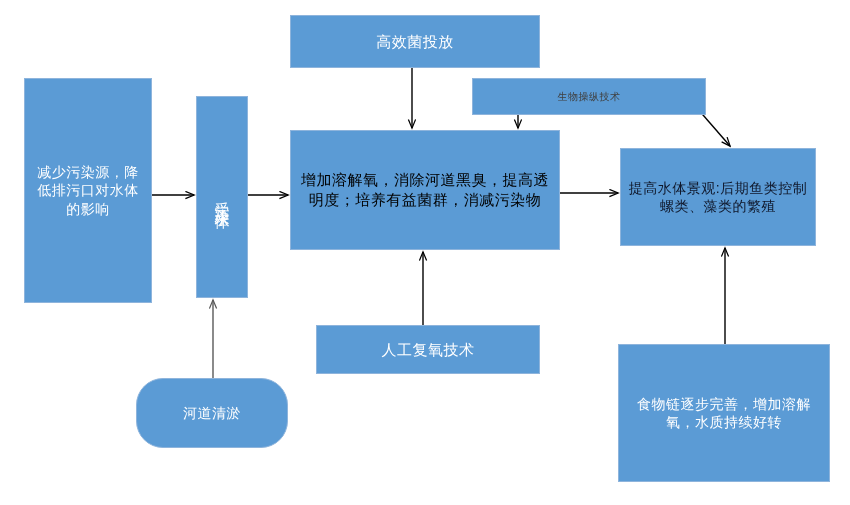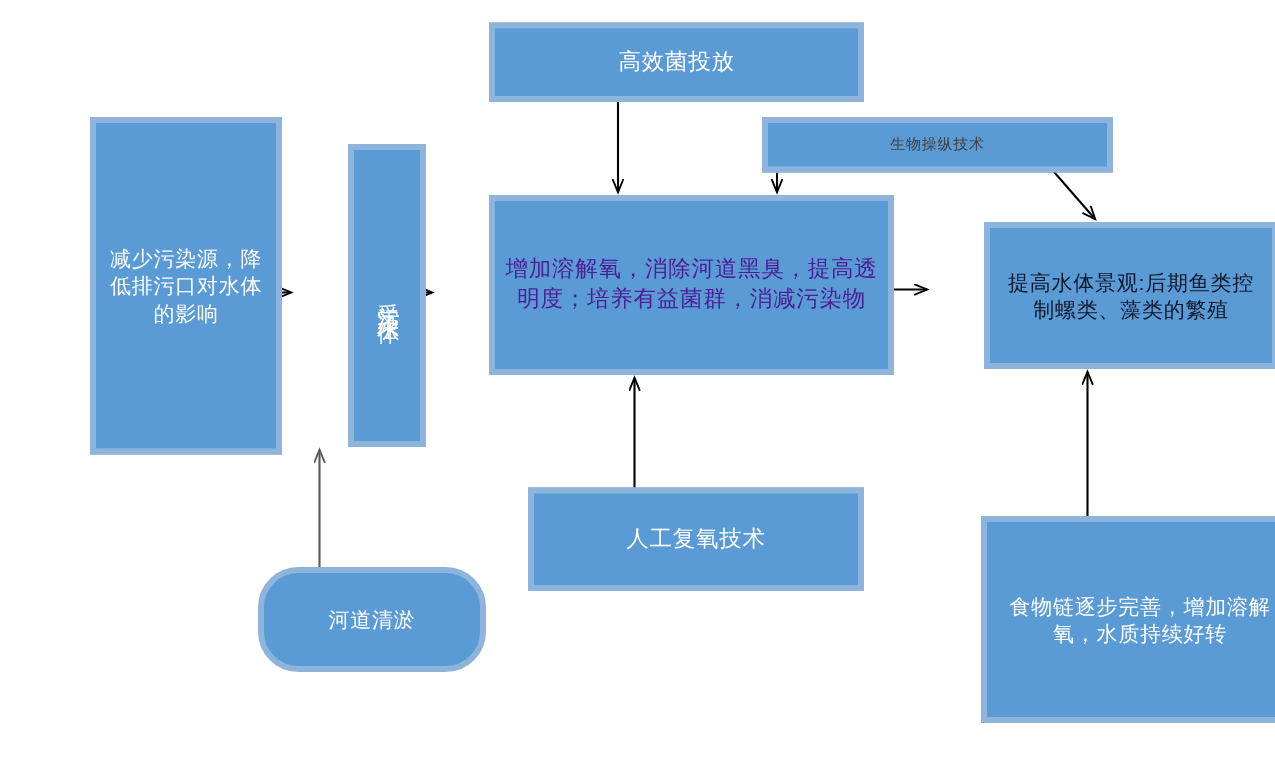--- a/index.html
+++ b/index.html
@@ -12,29 +12,28 @@
     width: 850px;
     height: 505px;
     background: #ffffff;
     overflow: hidden;
     font-family: "Liberation Sans", "DejaVu Sans", sans-serif;
   }
   .node {
     position: absolute;
     box-sizing: border-box;
     background: #5B9BD5;
-    border: 4px solid #4c1d95;
+    border: 1px solid #4c1d95;
     color: #FFFFFF;
     display: flex;
     align-items: center;
     justify-content: center;
     text-align: center;
     line-height: 1.32;
     letter-spacing: 0.5px;
-    margin-left: 36px;
     -webkit-font-smoothing: antialiased;
   }
   .node .txt {
     display: block;
     width: 100%;
     padding: 0 6px;
     box-sizing: border-box;
     white-space: pre-wrap;
   }
   .node.vertical .txt {
@@ -85,27 +84,27 @@
       </div>
       <div class="node vertical" style="left: 196px; top: 96px; width: 52px; height: 202px; font-size: 15px; background: rgb(91, 155, 213); border-color: rgb(142, 180, 220); color: rgb(255, 255, 255);">
         <span class="txt">受污染水体</span>
       </div>
       <div class="node" style="left: 290px; top: 15px; width: 250px; height: 53px; font-size: 15px; background: rgb(91, 155, 213); border-color: rgb(142, 180, 220); color: rgb(255, 255, 255);">
         <span class="txt">高效菌投放</span>
       </div>
       <div class="node" style="left: 472px; top: 78px; width: 234px; height: 37px; font-size: 10px; background: rgb(91, 155, 213); border-color: rgb(142, 180, 220); color: #404040;">
         <span class="txt">生物操纵技术</span>
       </div>
-      <div class="node" style="left: 290px; top: 130px; width: 270px; height: 120px; font-size: 15px; background: rgb(91, 155, 213); border-color: rgb(142, 180, 220); color: #4c1d95;">
+      <div class="node" style="left: 290px; top: 130px; width: 270px; height: 120px; font-size: 15px; background: rgb(91, 155, 213); border-color: rgb(142, 180, 220); color: #000000;">
         <span class="txt">增加溶解氧，消除河道黑臭，提高透明度；培养有益菌群，消减污染物</span>
       </div>
       <div class="node" style="left: 620px; top: 148px; width: 196px; height: 98px; font-size: 14px; background: rgb(91, 155, 213); border-color: rgb(142, 180, 220); color: #0f172a;">
         <span class="txt">提高水体景观:后期鱼类控制螺类、藻类的繁殖</span>
       </div>
-      <div class="node" style="left: 316px; top: 325px; width: 224px; height: 69px; font-size: 15px; background: rgb(91, 155, 213); border-color: rgb(142, 180, 220); color: rgb(255, 255, 255);">
+      <div class="node" style="left: 316px; top: 325px; width: 224px; height: 49px; font-size: 15px; background: rgb(91, 155, 213); border-color: rgb(142, 180, 220); color: rgb(255, 255, 255);">
         <span class="txt">人工复氧技术</span>
       </div>
       <div class="node" style="left: 136px; top: 378px; width: 152px; height: 70px; font-size: 14px; background: rgb(91, 155, 213); border-color: rgb(142, 180, 220); color: rgb(255, 255, 255); border-radius: 27px;">
         <span class="txt">河道清淤</span>
       </div>
       <div class="node" style="left: 618px; top: 344px; width: 212px; height: 138px; font-size: 14px; background: rgb(91, 155, 213); border-color: rgb(142, 180, 220); color: rgb(255, 255, 255);">
         <span class="txt">食物链逐步完善，增加溶解氧，水质持续好转</span>
       </div>
     </div>
 </div>

